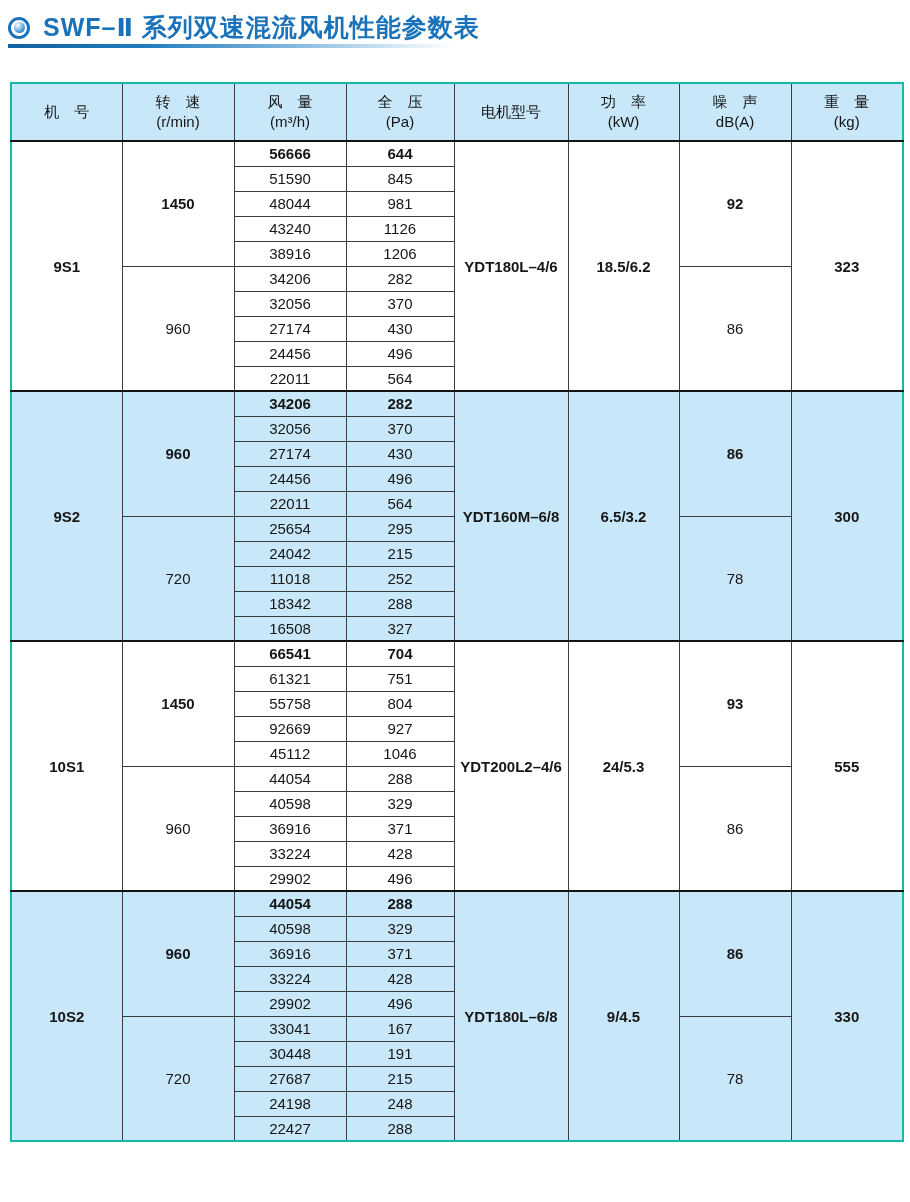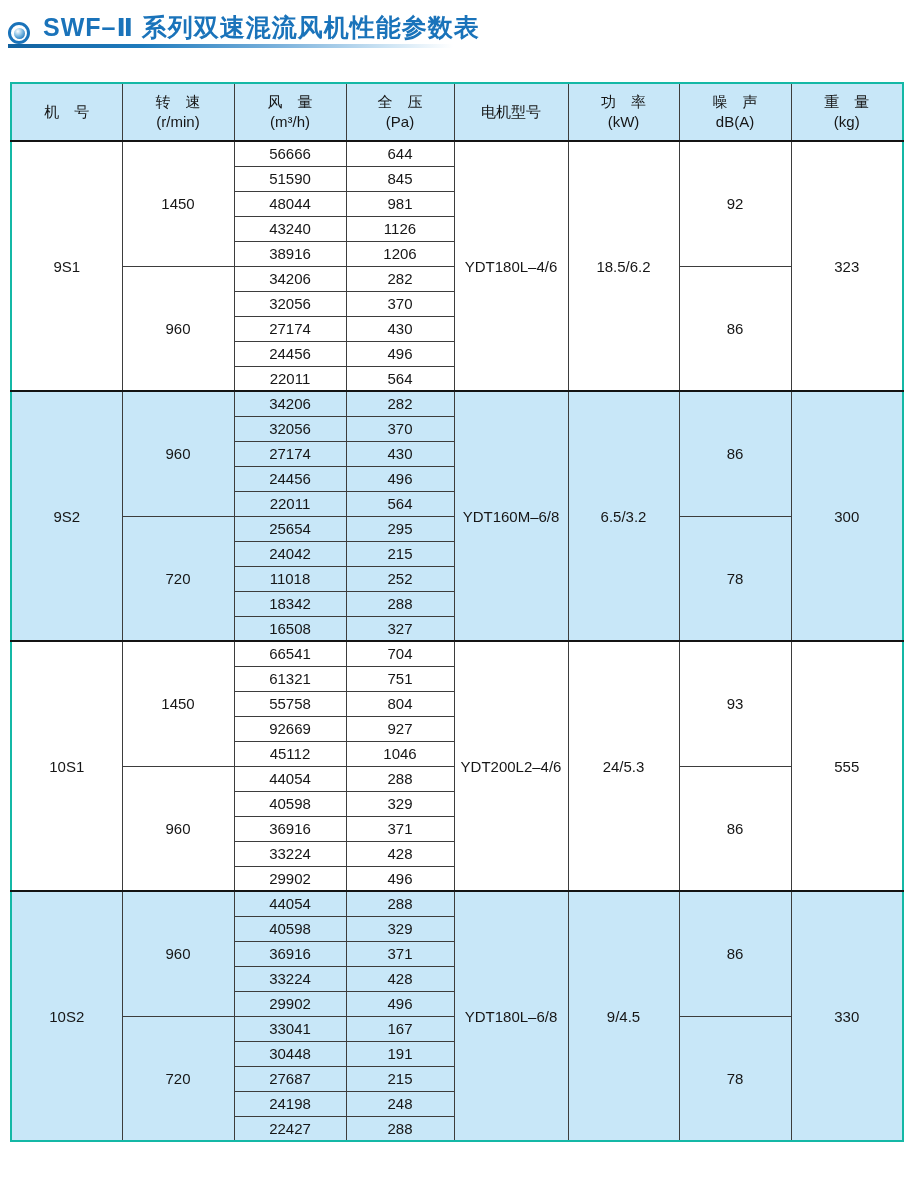--- a/index.html
+++ b/index.html
@@ -4,21 +4,21 @@
 <style>
   * { margin:0; padding:0; box-sizing:border-box; }
   html,body { background:#ffffff; }
   body {
     width:910px; height:1202px; position:relative;
     font-family:"Liberation Sans","DejaVu Sans",sans-serif;
     color:#1a1a1a;
   }
   .title-row {
     position:absolute; left:8px; top:11px;
-    display:flex; align-items:flex-end; gap:13px;
+    display:flex; align-items:center; gap:13px;
   }
   .bullet {
     width:22px; height:22px; border:3px solid #1a73ba; border-radius:50%;
     background:#ffffff; display:flex; align-items:center; justify-content:center;
     flex:0 0 auto;
   }
   .bullet-inner {
     width:11px; height:11px; border-radius:50%;
     background:radial-gradient(circle at 35% 30%, #ffffff 0%, #7cb9e2 45%, #1a73ba 85%);
   }
@@ -40,21 +40,21 @@
     text-align:center; vertical-align:middle;
     color:#161616;
   }
   .spec-table thead th {
     background:#c8e7f8; height:58px;
     font-size:15px; font-weight:normal;
     border-bottom:2px solid #141414;
     line-height:1.35;
   }
   .spec-table tbody td { height:25px; font-size:15px; }
-  .spec-table tbody tr.section-start td { border-top:2px solid #141414; }
+  .spec-table tbody tr.section-start td { border-top:2px solid #141414;font-weight:bold; }
   .spec-table tbody tr.hl td { background:#c8e7f8; }
 </style>
 </head>
 <body>
 
 <div class="title-row">
   <span class="bullet">
       <span class="bullet-inner"></span>
     </span>
   <h1 class="title">SWF–Ⅱ 系列双速混流风机性能参数表</h1>

